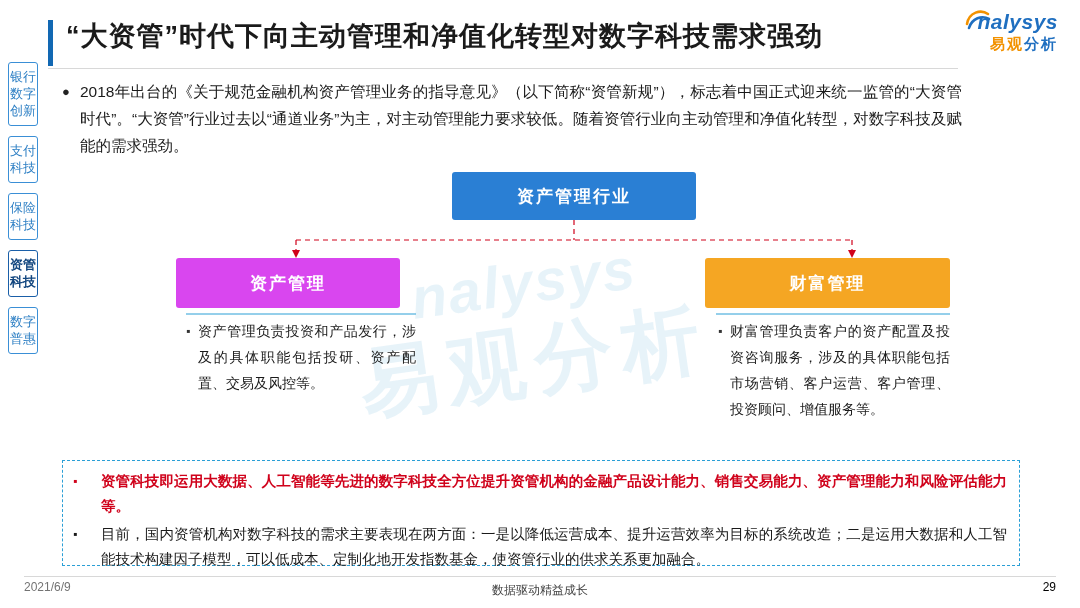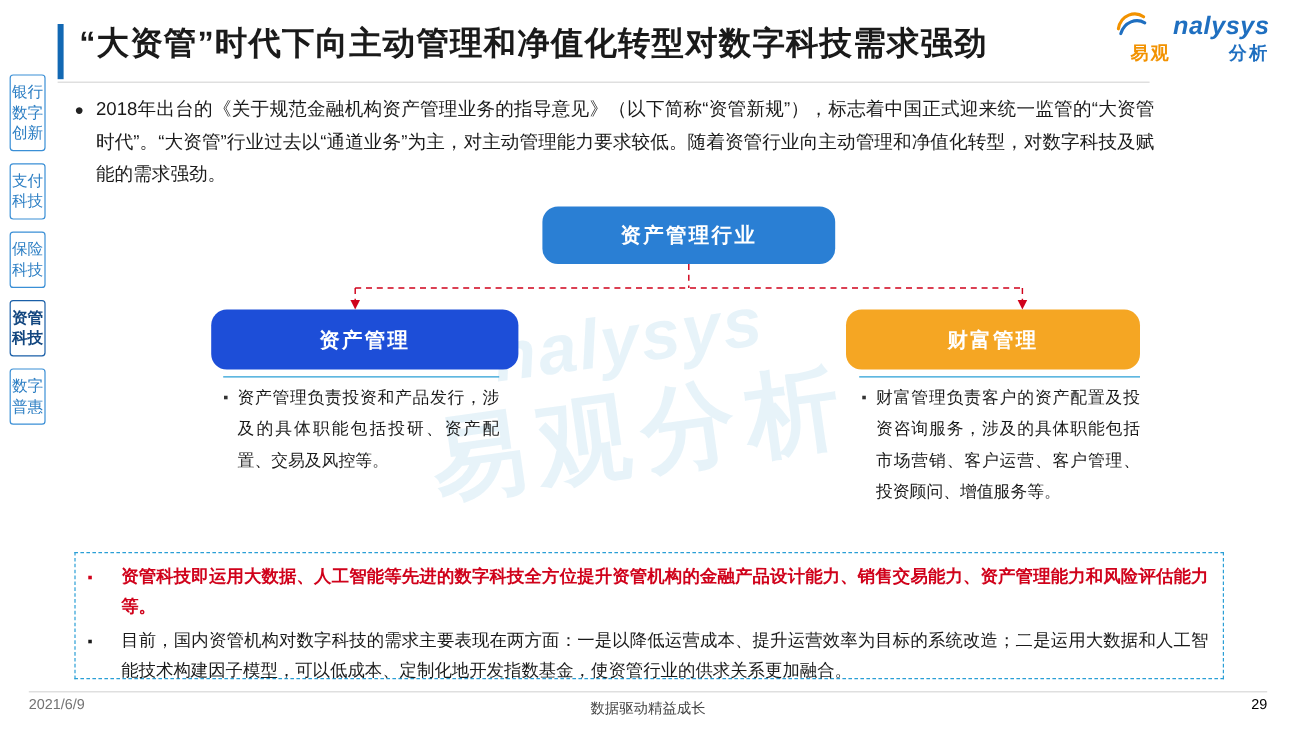--- a/index.html
+++ b/index.html
@@ -121,21 +121,21 @@
     position: absolute;
     left: -12px;
     top: -2px;
   }
   .logo-cn {
     font-size: 15px;
     letter-spacing: 2px;
     margin-top: 1px;
   }
   .logo-cn .c1 { color: #f29200; font-weight: bold; }
-  .logo-cn .c2 { color: #1f6fc0; font-weight: bold; margin-left: 48px; }
+  .logo-cn .c2 { color: #1f6fc0; font-weight: bold; }
 
   
   .intro {
     position: absolute;
     left: 62px;
     top: 78px;
     width: 900px;
     z-index: 3;
     display: flex;
   }
@@ -156,32 +156,32 @@
   
   .diagram { position: absolute; left: 0; top: 0; width: 1080px; height: 608px; z-index: 2; pointer-events: none;}
   .node {
     position: absolute;
     box-sizing: border-box;
     color: #ffffff;
     font-weight: bold;
     display: flex;
     align-items: center;
     justify-content: center;
-    border-radius: 13px;
+    border-radius: 3px;
     letter-spacing: 2px;
     pointer-events: auto;
   }
   .node-root {
     left: 452px; top: 172px; width: 244px; height: 48px;
     background: #2a7fd4;
     font-size: 17px;
   }
   .node-left {
-    left: 176px; top: 258px; width: 256px; height: 50px;
-    background: #1d4ed8;
+    left: 176px; top: 258px; width: 224px; height: 50px;
+    background: #d946ef;
     font-size: 17px;
   }
   .node-right {
     left: 705px; top: 258px; width: 245px; height: 50px;
     background: #f5a623;
     font-size: 17px;
   }
 
   .desc {
     position: absolute;

